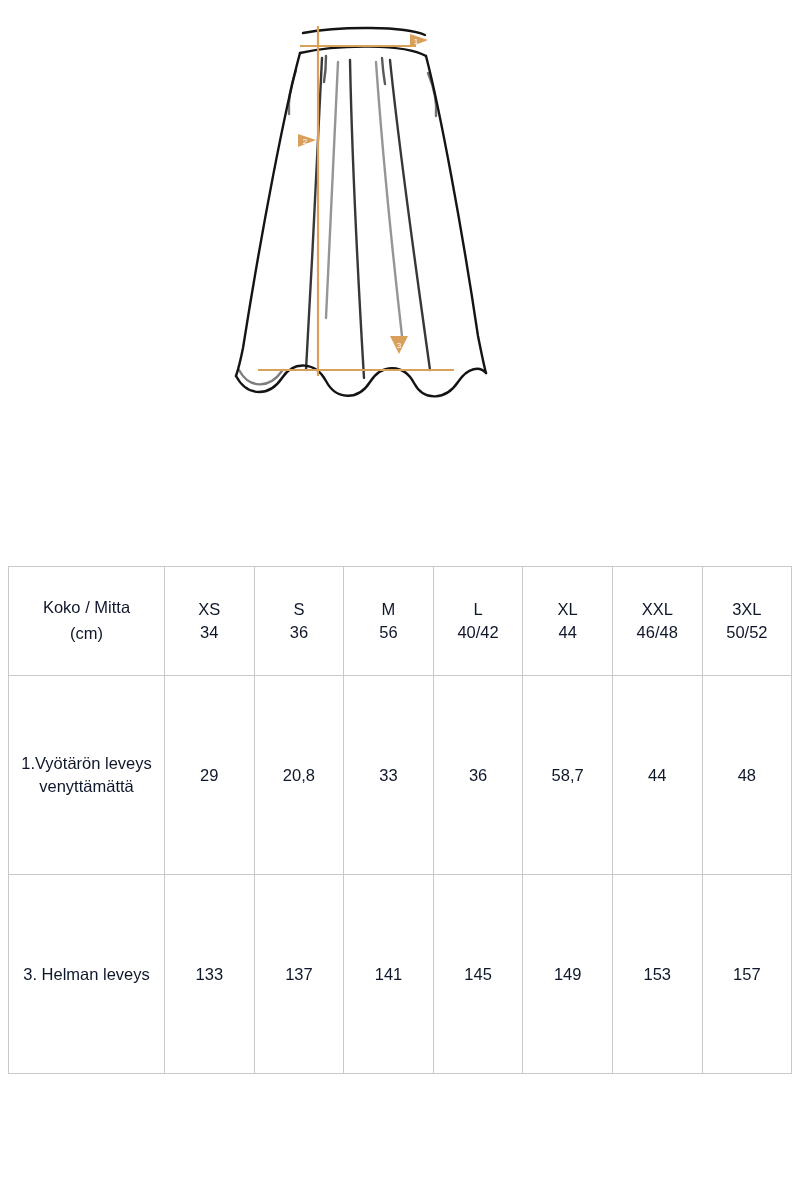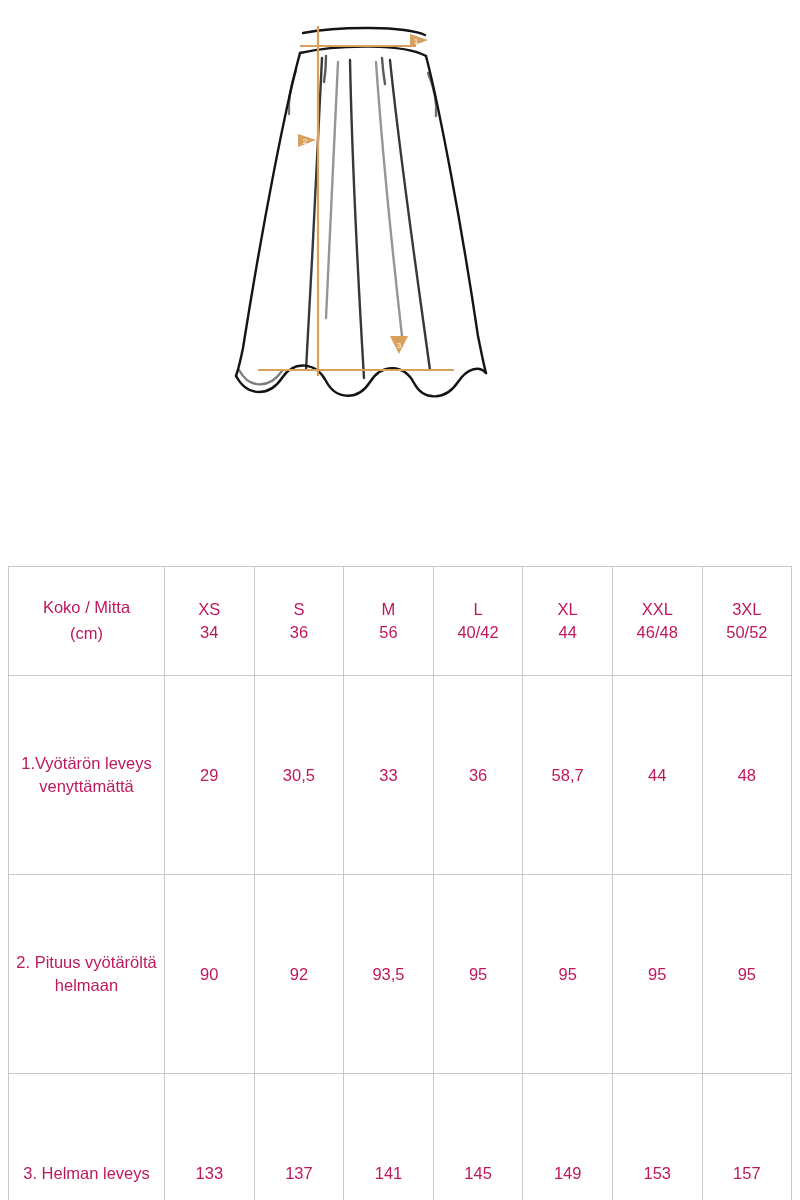--- a/index.html
+++ b/index.html
@@ -56,21 +56,21 @@
     border-collapse: collapse;
     width: 784px;
     table-layout: fixed;
   }
   table.sizes td, table.sizes th {
     border: 1px solid #c9c9c9;
     text-align: center;
     vertical-align: middle;
     font-size: 16.5px;
     font-weight: 400;
-    color: #be185d;
+    color: #0f172a;
     padding: 4px 2px;
     line-height: 1.38;
   }
   table.sizes th {
     font-weight: 400;
   }
   col.lbl { width: 156px; }
   col.sz  { width: 89.6px; }
 
   tr.head-row td, tr.head-row th { height: 100px; }
@@ -195,36 +195,26 @@
           <th class="size-head">
             <span class="sz-name">3XL</span>
             <span class="sz-num">50/52</span>
           </th>
         </tr>
       </thead>
       <tbody>
         <tr class="data-row">
           <td class="row-label">1.Vyötärön leveys venyttämättä</td>
           <td>29</td>
-          <td>30,5</td>
+          <td>20,8</td>
           <td>33</td>
           <td>36</td>
           <td>58,7</td>
           <td>44</td>
           <td>48</td>
-        </tr>
-        <tr class="data-row">
-          <td class="row-label">2. Pituus vyötäröltä helmaan</td>
-          <td>90</td>
-          <td>92</td>
-          <td>93,5</td>
-          <td>95</td>
-          <td>95</td>
-          <td>95</td>
-          <td>95</td>
         </tr>
         <tr class="data-row">
           <td class="row-label">3. Helman leveys</td>
           <td>133</td>
           <td>137</td>
           <td>141</td>
           <td>145</td>
           <td>149</td>
           <td>153</td>
           <td>157</td>

